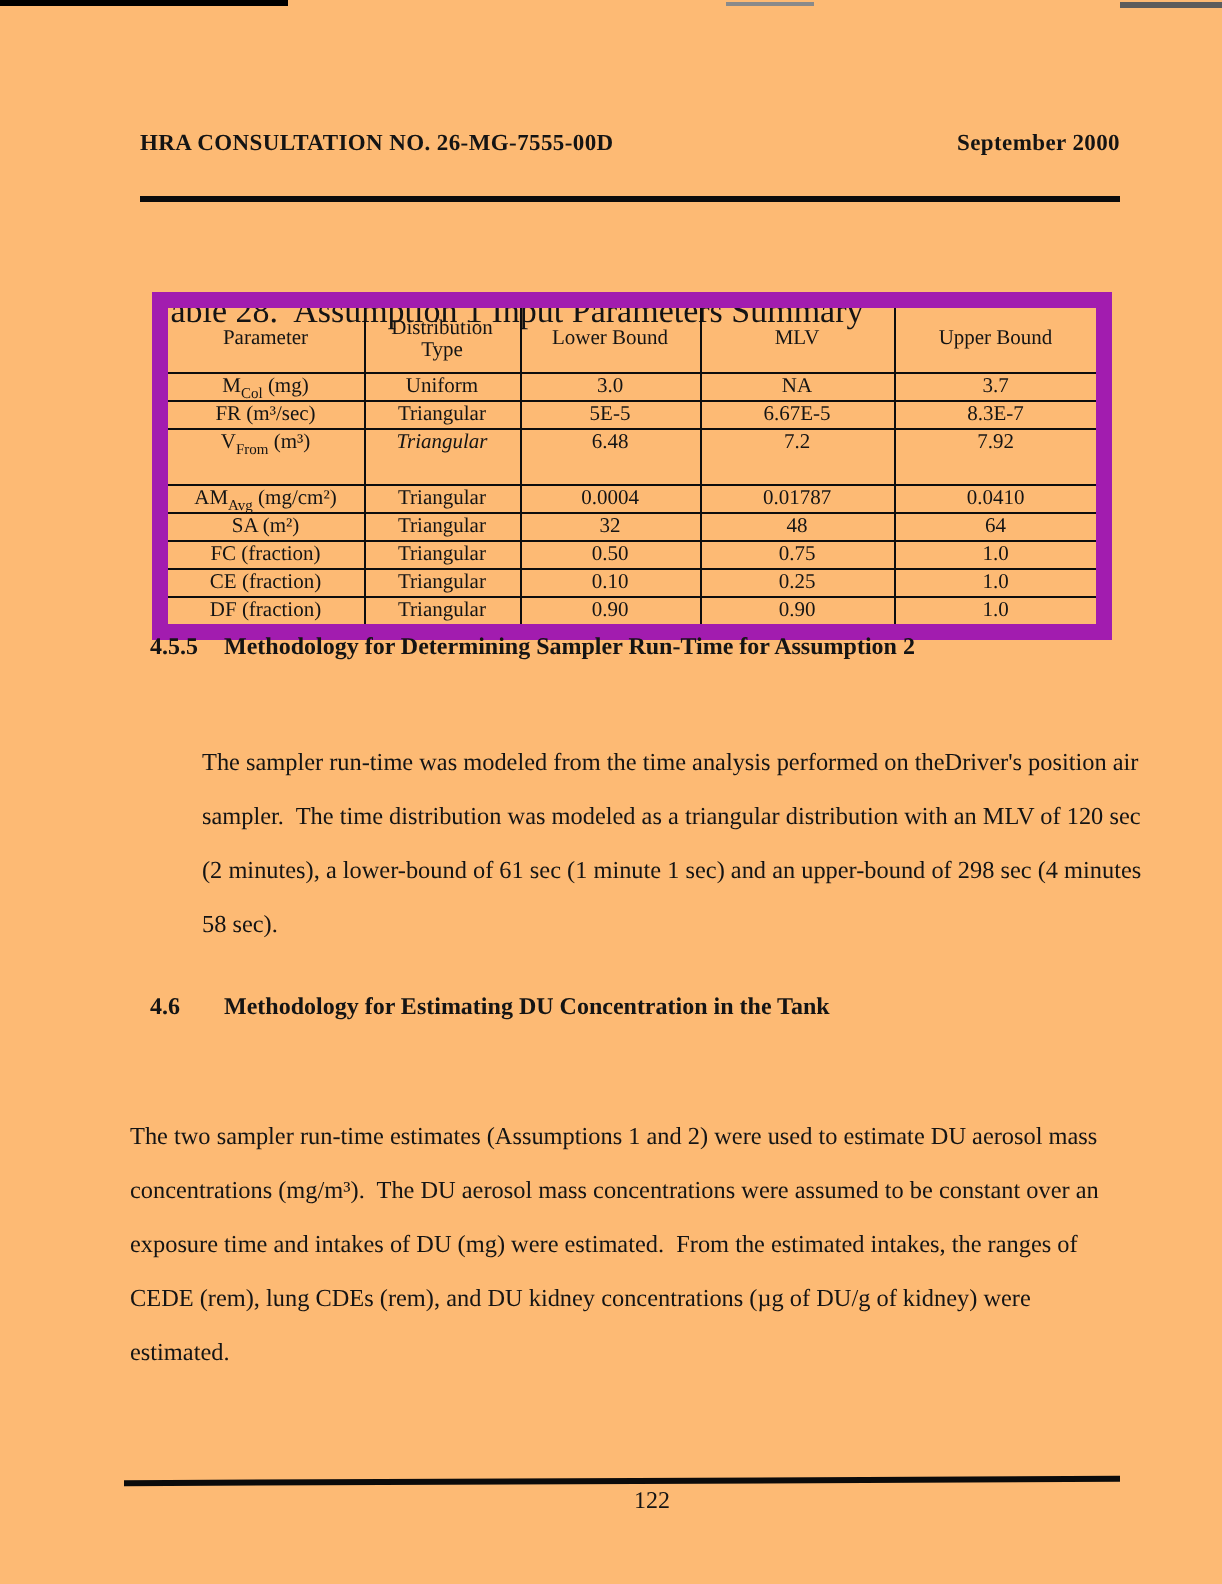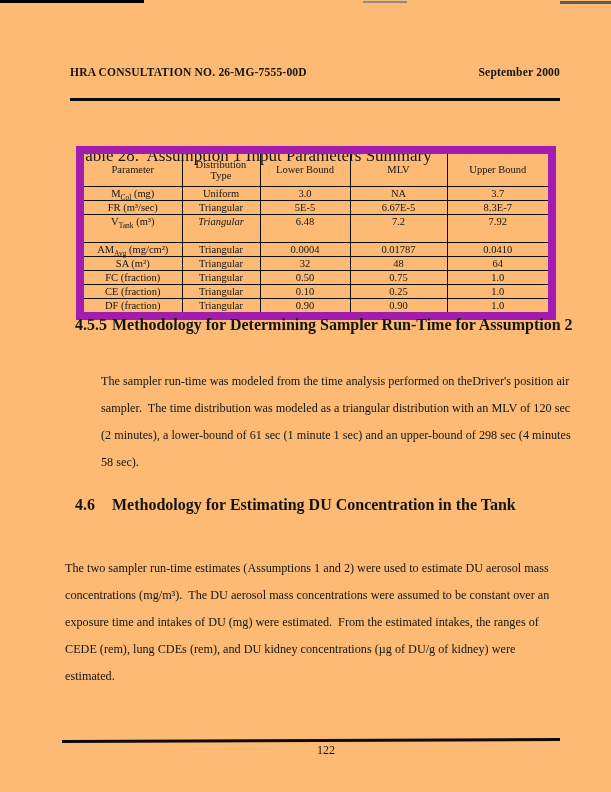--- a/index.html
+++ b/index.html
@@ -40,21 +40,21 @@
   table.params thead th { height:30px; }
   table.params tbody tr { height:13px; }
   table.params tbody tr.tall { height:28px; }
   table.params tbody tr.tall td { vertical-align:top; padding-top:1px; }
   td.param { text-align:left; padding-left:5px; }
   td.param sub { font-size:7.5px; line-height:0; }
   td.italic-cell { font-style:italic; }
 
   
   .section-heading {
-    position:absolute; left:75px; font-weight:bold; font-size:16px; white-space:nowrap;
+    position:absolute; left:75px; font-weight:bold; font-size:12px; white-space:nowrap;
   }
   .sec-num { display:inline-block; width:37px; }
   .heading-1 { top:316px; }
   .heading-2 { top:496px; }
 
   .body-paragraph { position:absolute; left:65px; width:520px; font-size:12.2px; }
   .paragraph-1 { top:368px;margin-left:36px; }
   .paragraph-2 { top:555px; }
   .body-paragraph .line { line-height:27px; white-space:pre; }
 
@@ -111,21 +111,21 @@
           <td>3.7</td>
         </tr>
         <tr>
           <td class="param">FR (m³/sec)</td>
           <td>Triangular</td>
           <td>5E-5</td>
           <td>6.67E-5</td>
           <td>8.3E-7</td>
         </tr>
         <tr class="tall">
-          <td class="param">V<sub>Tank</sub> (m³)</td>
+          <td class="param">V<sub>From</sub> (m³)</td>
           <td class="italic-cell">Triangular</td>
           <td>6.48</td>
           <td>7.2</td>
           <td>7.92</td>
         </tr>
         <tr>
           <td class="param">AM<sub>Avg</sub> (mg/cm²)</td>
           <td>Triangular</td>
           <td>0.0004</td>
           <td>0.01787</td>

